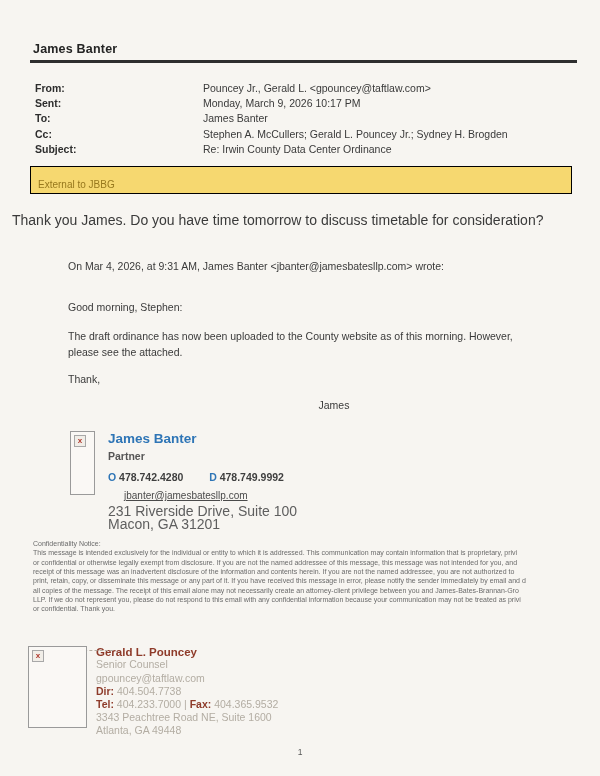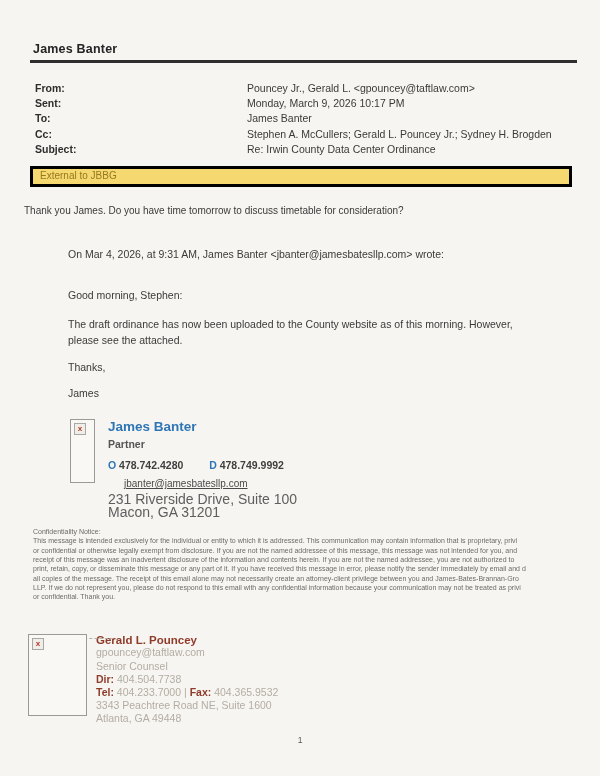--- a/index.html
+++ b/index.html
@@ -5,31 +5,31 @@
   html,body{margin:0;padding:0;background:#e9e7e3;}
   .page{
     width:600px;height:776px;margin:0 auto;position:relative;overflow:hidden;
     background:#f7f5f1;
     font-family:"Liberation Sans",sans-serif;color:#3a3a3a;
   }
   .doc-title{padding:42px 0 0 33px;font-weight:bold;font-size:12.5px;color:#242424;letter-spacing:.2px;}
   .doc-rule{margin:4px 23px 0 30px;height:3px;background:#2e2e2e;}
   .fields{margin:18px 0 0 35px;font-size:10.5px;}
   .field-row{display:flex;line-height:15.2px;}
-  .field-label{width:212px;font-weight:bold;color:#2d2d2d;flex:none;}
+  .field-label{width:168px;font-weight:bold;color:#2d2d2d;flex:none;}
   .field-value{color:#3a3a3a;}
-  .banner{margin:9px 28px 0 30px;background:#f6d870;border:3px solid #000000;
-    padding:1px 6px 3px 7px;font-size:10px;color:#97781d;}
-  .message{margin:18px 30px 0 24px;font-size:10px;}
+  .banner{margin:9px 28px 0 30px;background:#f6d870;border:1px solid #000000;
+    padding:12px 6px 3px 7px;font-size:10px;color:#97781d;}
+  .message{margin:18px 30px 0 12px;font-size:14px;}
   .quote{margin-left:68px;font-size:10.5px;}
   .attribution{margin-top:32px;}
   .greeting{margin-top:29px;}
   .para{margin-top:16px;line-height:15.5px;width:470px;}
   .closing{margin-top:13px;}
-  .signoff{margin-top:14px;}
+  .signoff{margin-top:14px;text-align:center;}
   .sig-banter{display:flex;margin:20px 0 0 70px;}
   .img-ph{border:1.5px solid #9a9a9a;background:#faf8f5;position:relative;flex:none;}
   .img-ph.tall{width:23px;height:62px;}
   .img-ph.wide{width:57px;height:80px;}
   .x-box{position:absolute;top:3px;left:3px;width:10px;height:10px;border:1px solid #a8a8a8;
     background:#f1eee8;color:#b03a2e;font-size:8px;line-height:10px;text-align:center;font-weight:bold;}
   .banter-details{margin-left:13px;}
   .banter-name{color:#2e75b6;font-weight:bold;font-size:13.5px;}
   .banter-title{font-weight:bold;color:#555;font-size:10.5px;margin-top:4px;}
   .phone-row{margin-top:9px;font-size:10.5px;font-weight:bold;color:#3f3f3f;}
@@ -82,21 +82,21 @@
   <div class="banner">
     <span>External to JBBG</span>
   </div>
 
   <div class="message">Thank you James. Do you have time tomorrow to discuss timetable for consideration?</div>
 
   <div class="quote">
     <div class="attribution">On Mar 4, 2026, at 9:31 AM, James Banter &lt;jbanter@jamesbatesllp.com&gt; wrote:</div>
     <div class="greeting">Good morning, Stephen:</div>
     <div class="para">The draft ordinance has now been uploaded to the County website as of this morning. However, please see the attached.</div>
-    <div class="closing">Thanks,</div>
+    <div class="closing">Thank,</div>
     <div class="signoff">James</div>
   </div>
 
   <div class="sig-banter">
     <div class="img-ph tall">
       <span class="x-box">x</span>
     </div>
     <div class="banter-details">
       <div class="banter-name">James Banter</div>
       <div class="banter-title">Partner</div>
@@ -124,22 +124,22 @@
     <div>or confidential.  Thank you.</div>
   </div>
 
   <div class="sig-pouncey">
     <div class="scan-dash"></div>
     <div class="img-ph wide">
       <span class="x-box">x</span>
     </div>
     <div class="pouncey-details">
       <div class="pouncey-name">Gerald L. Pouncey</div>
+      <div class="pouncey-gray">Senior Counsel</div>
       <div class="pouncey-gray">gpouncey@taftlaw.com</div>
-      <div class="pouncey-gray">Senior Counsel</div>
       <div class="pouncey-gray">
         <span class="pouncey-label">Dir:</span>
         <span>404.504.7738</span>
       </div>
       <div class="pouncey-gray">
         <span class="pouncey-label">Tel:</span>
         <span>404.233.7000</span>
         <span>|</span>
         <span class="pouncey-label">Fax:</span>
         <span>404.365.9532</span>

